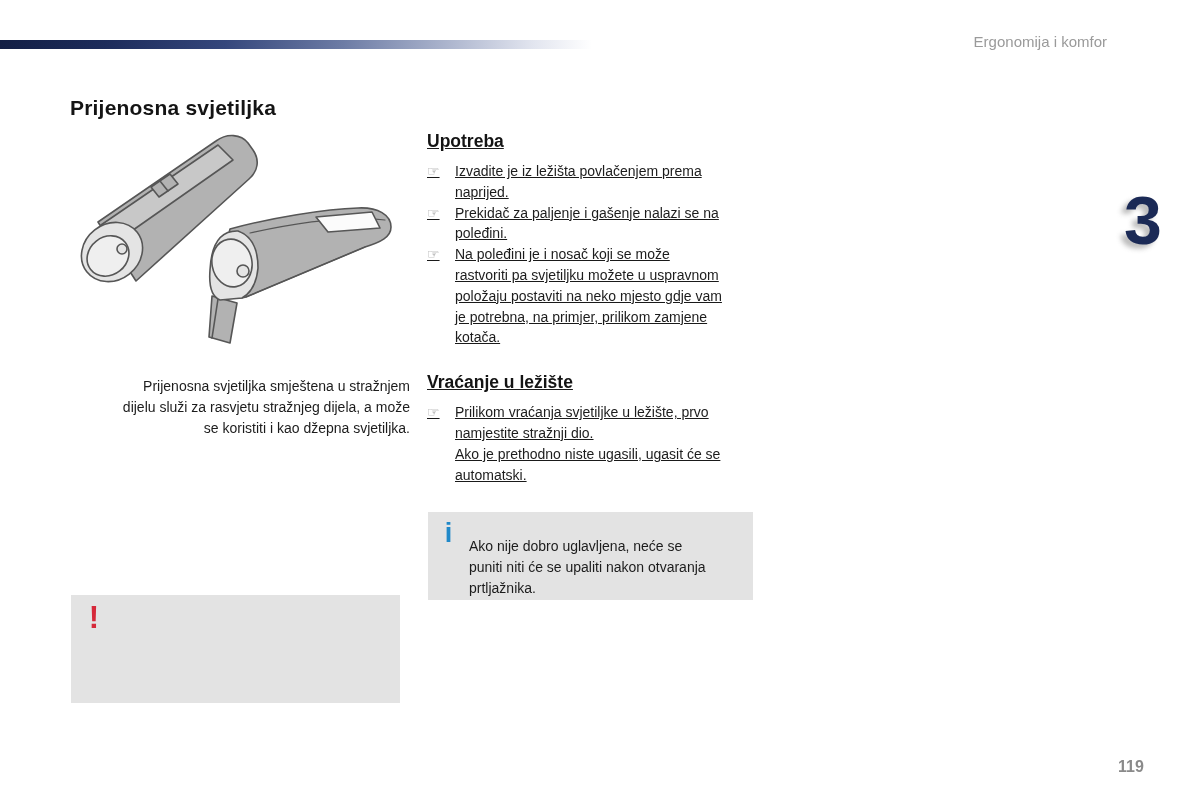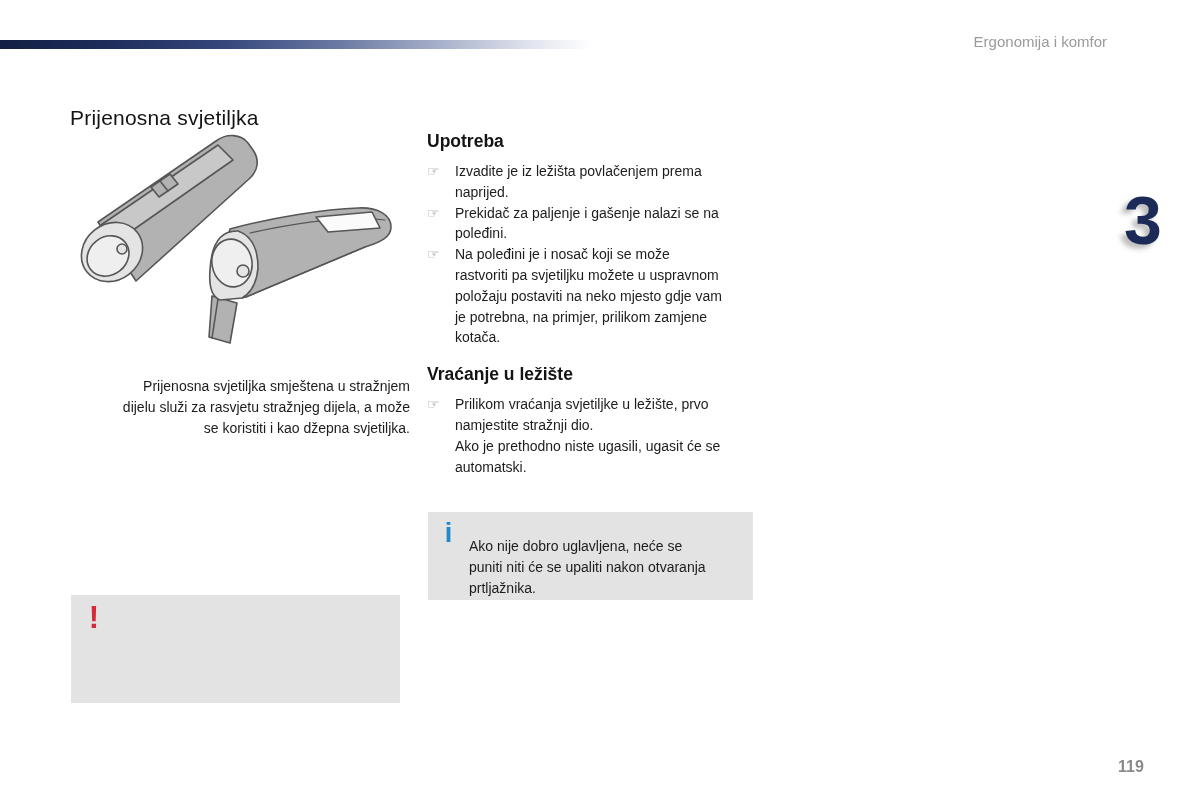--- a/index.html
+++ b/index.html
@@ -20,40 +20,40 @@
       #131f44 0%, #1d2c5b 18%, #35477c 38%,
       #6d7ca5 58%, #aab3cc 75%, #e2e5ef 90%, #ffffff 100%);
   }
 
   .section-header {
     position: absolute; top: 33px; right: 93px;
     font-size: 15px; color: #9a9a9a;
   }
 
   .page-title {
-    position: absolute; left: 70px; top: 92px;
-    font-size: 21px; font-weight: normal; color: #141414;
+    position: absolute; left: 70px; top: 82px;
+    font-size: 21px; font-weight: bold; color: #141414;
     letter-spacing: 0.2px;
   }
 
   .illustration { position: absolute; left: 60px; top: 130px; }
 
   .body-text {
     font-size: 14px; line-height: 20.8px;
     white-space: pre-line; color: #1c1c1c;
   }
   .para1 { position: absolute; left: 70px; top: 362px; width: 340px; text-align: right; }
   .para2 { position: absolute; left: 70px; top: 458px; width: 340px; }
 
-  .col-right { position: absolute; left: 427px; top: 131px; width: 334px; }
+  .col-right { position: absolute; left: 427px; top: 131px; width: 334px; text-decoration: underline; }
   .section-heading {
     font-size: 17.5px; font-weight: bold; color: #141414;
     margin: 0 0 9px 0;
   }
-  .heading-2 { margin-top: 16px; }
+  .heading-2 { margin-top: 24px; }
   .bullet-list { margin: 0; padding: 0; list-style: none; }
   .bullet-item { display: flex; align-items: flex-start; margin: 0; }
   .bullet-icon {
     flex: 0 0 28px;
     font-family: "DejaVu Sans", sans-serif;
     font-size: 14px; color: #8f8f8f; line-height: 20.8px;
   }
   .bullet-text { flex: 1; }
 
   .note-box {

